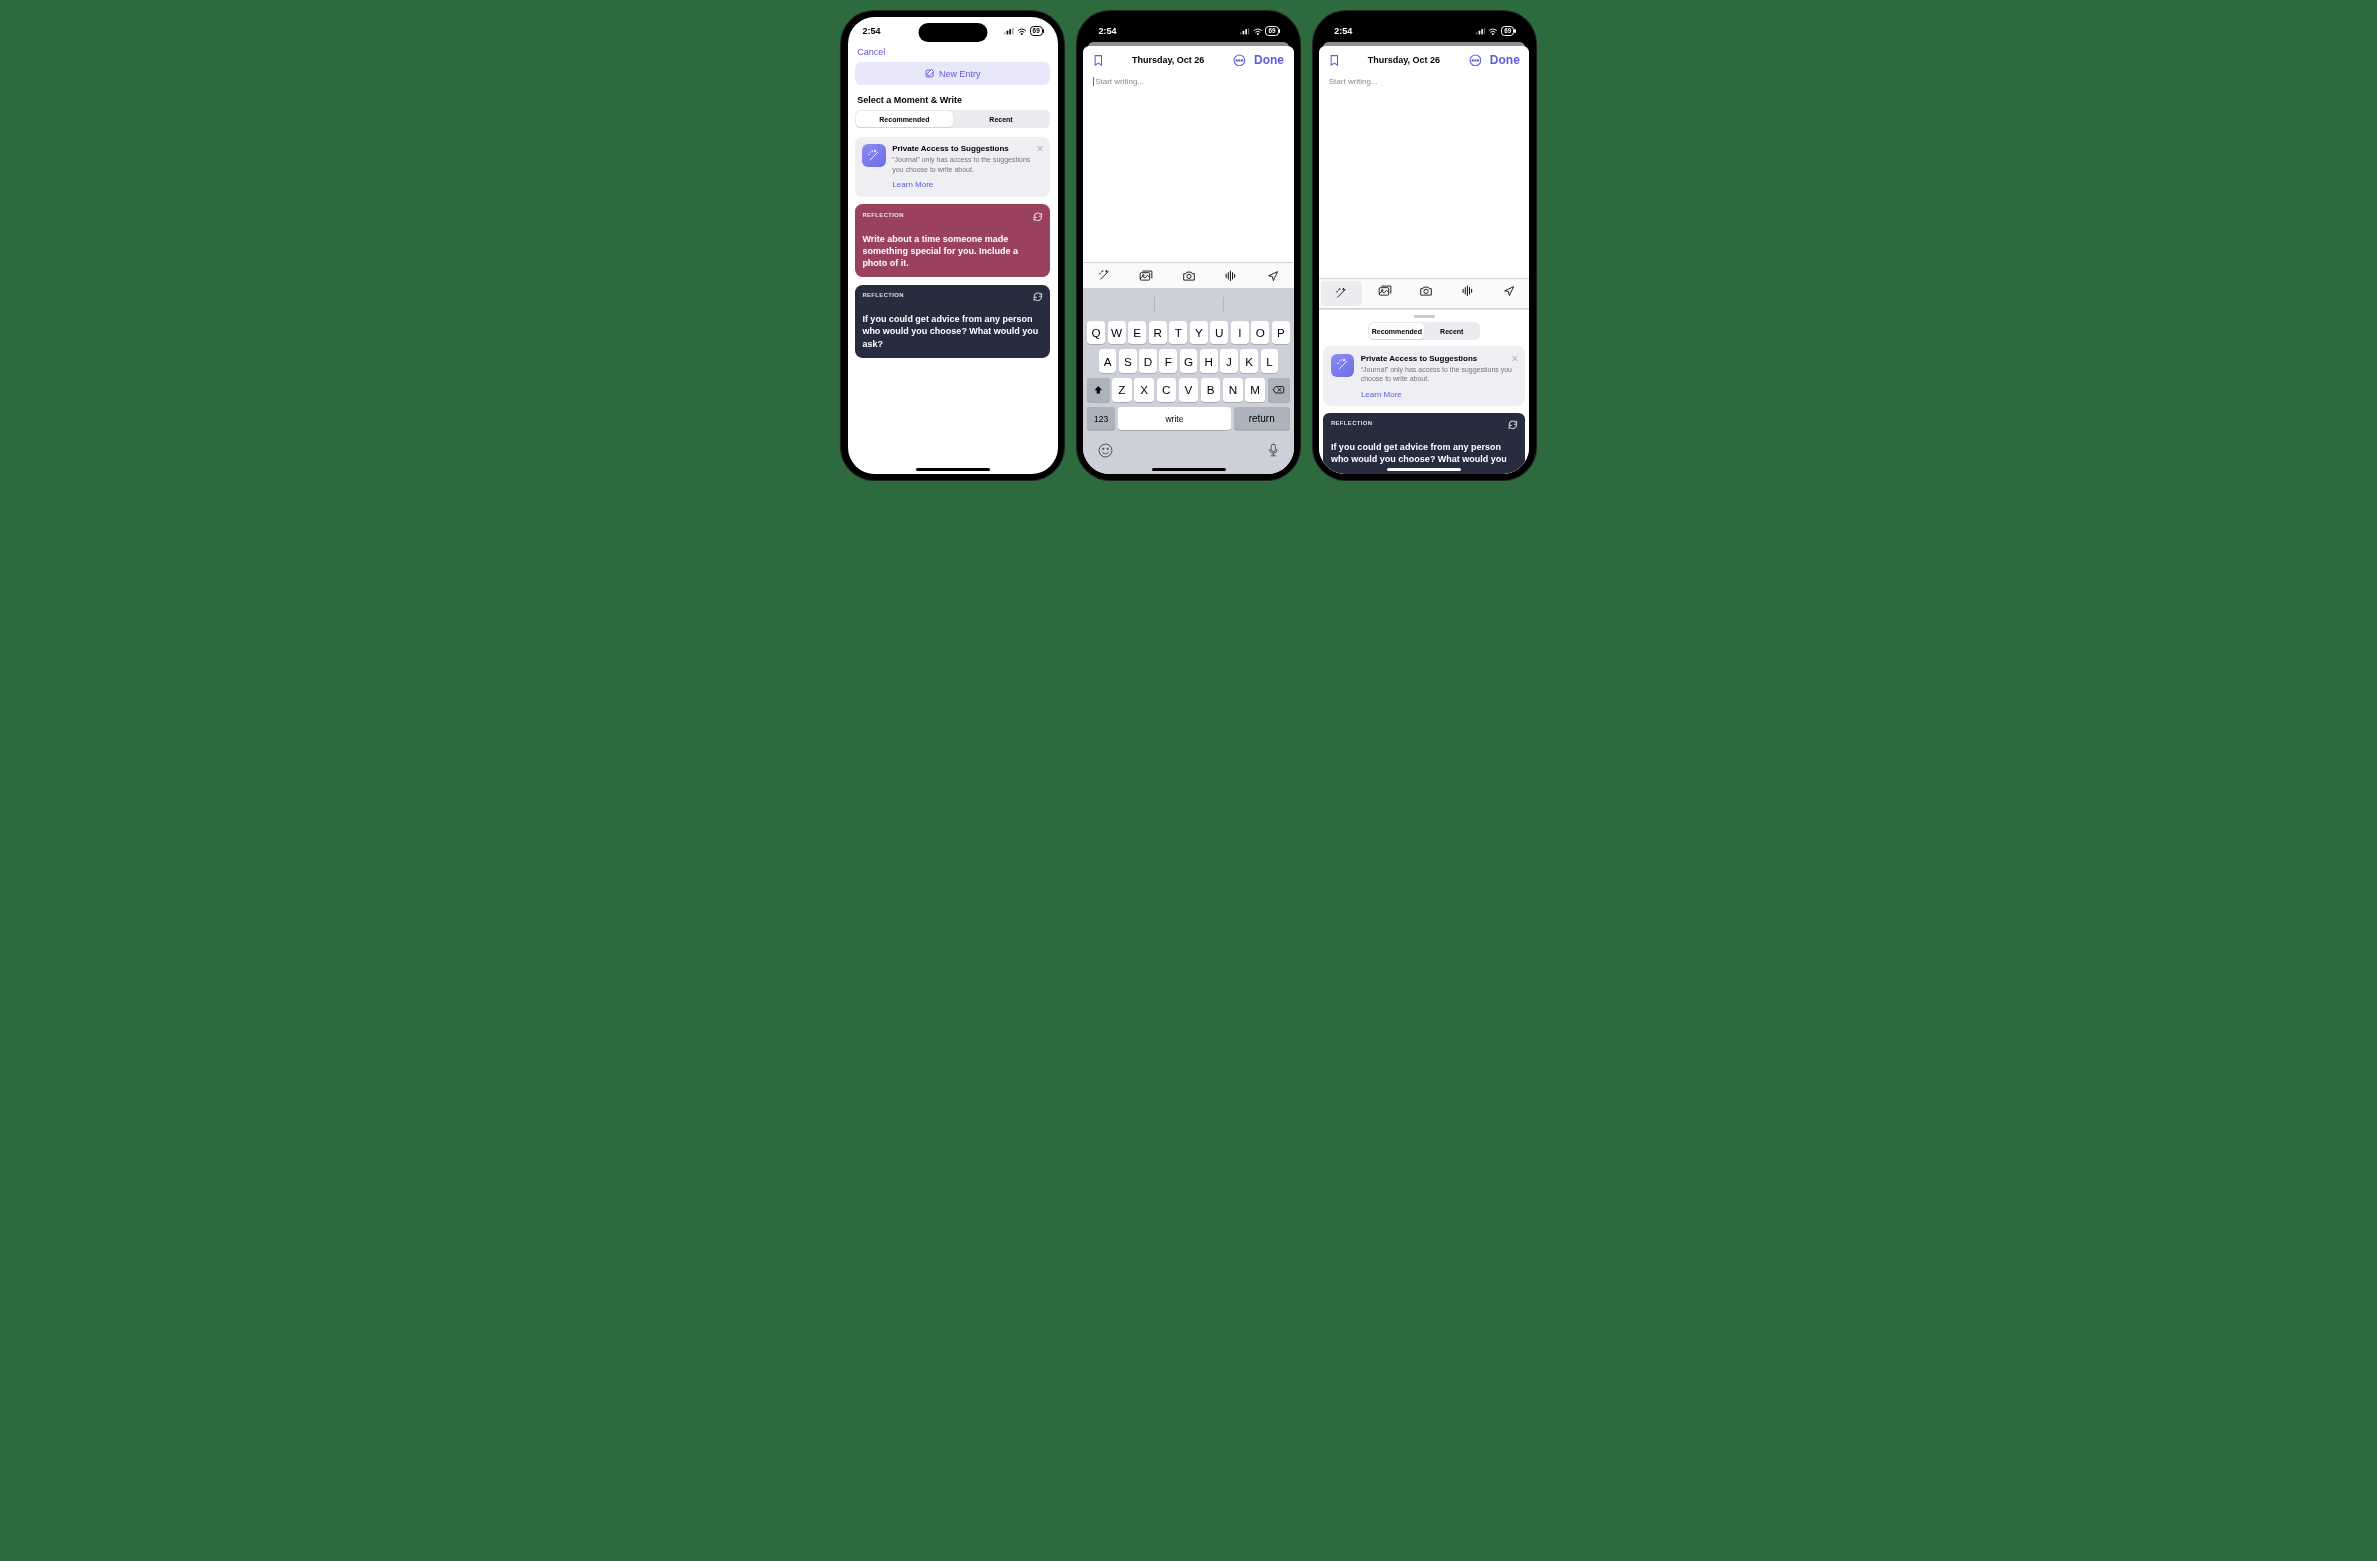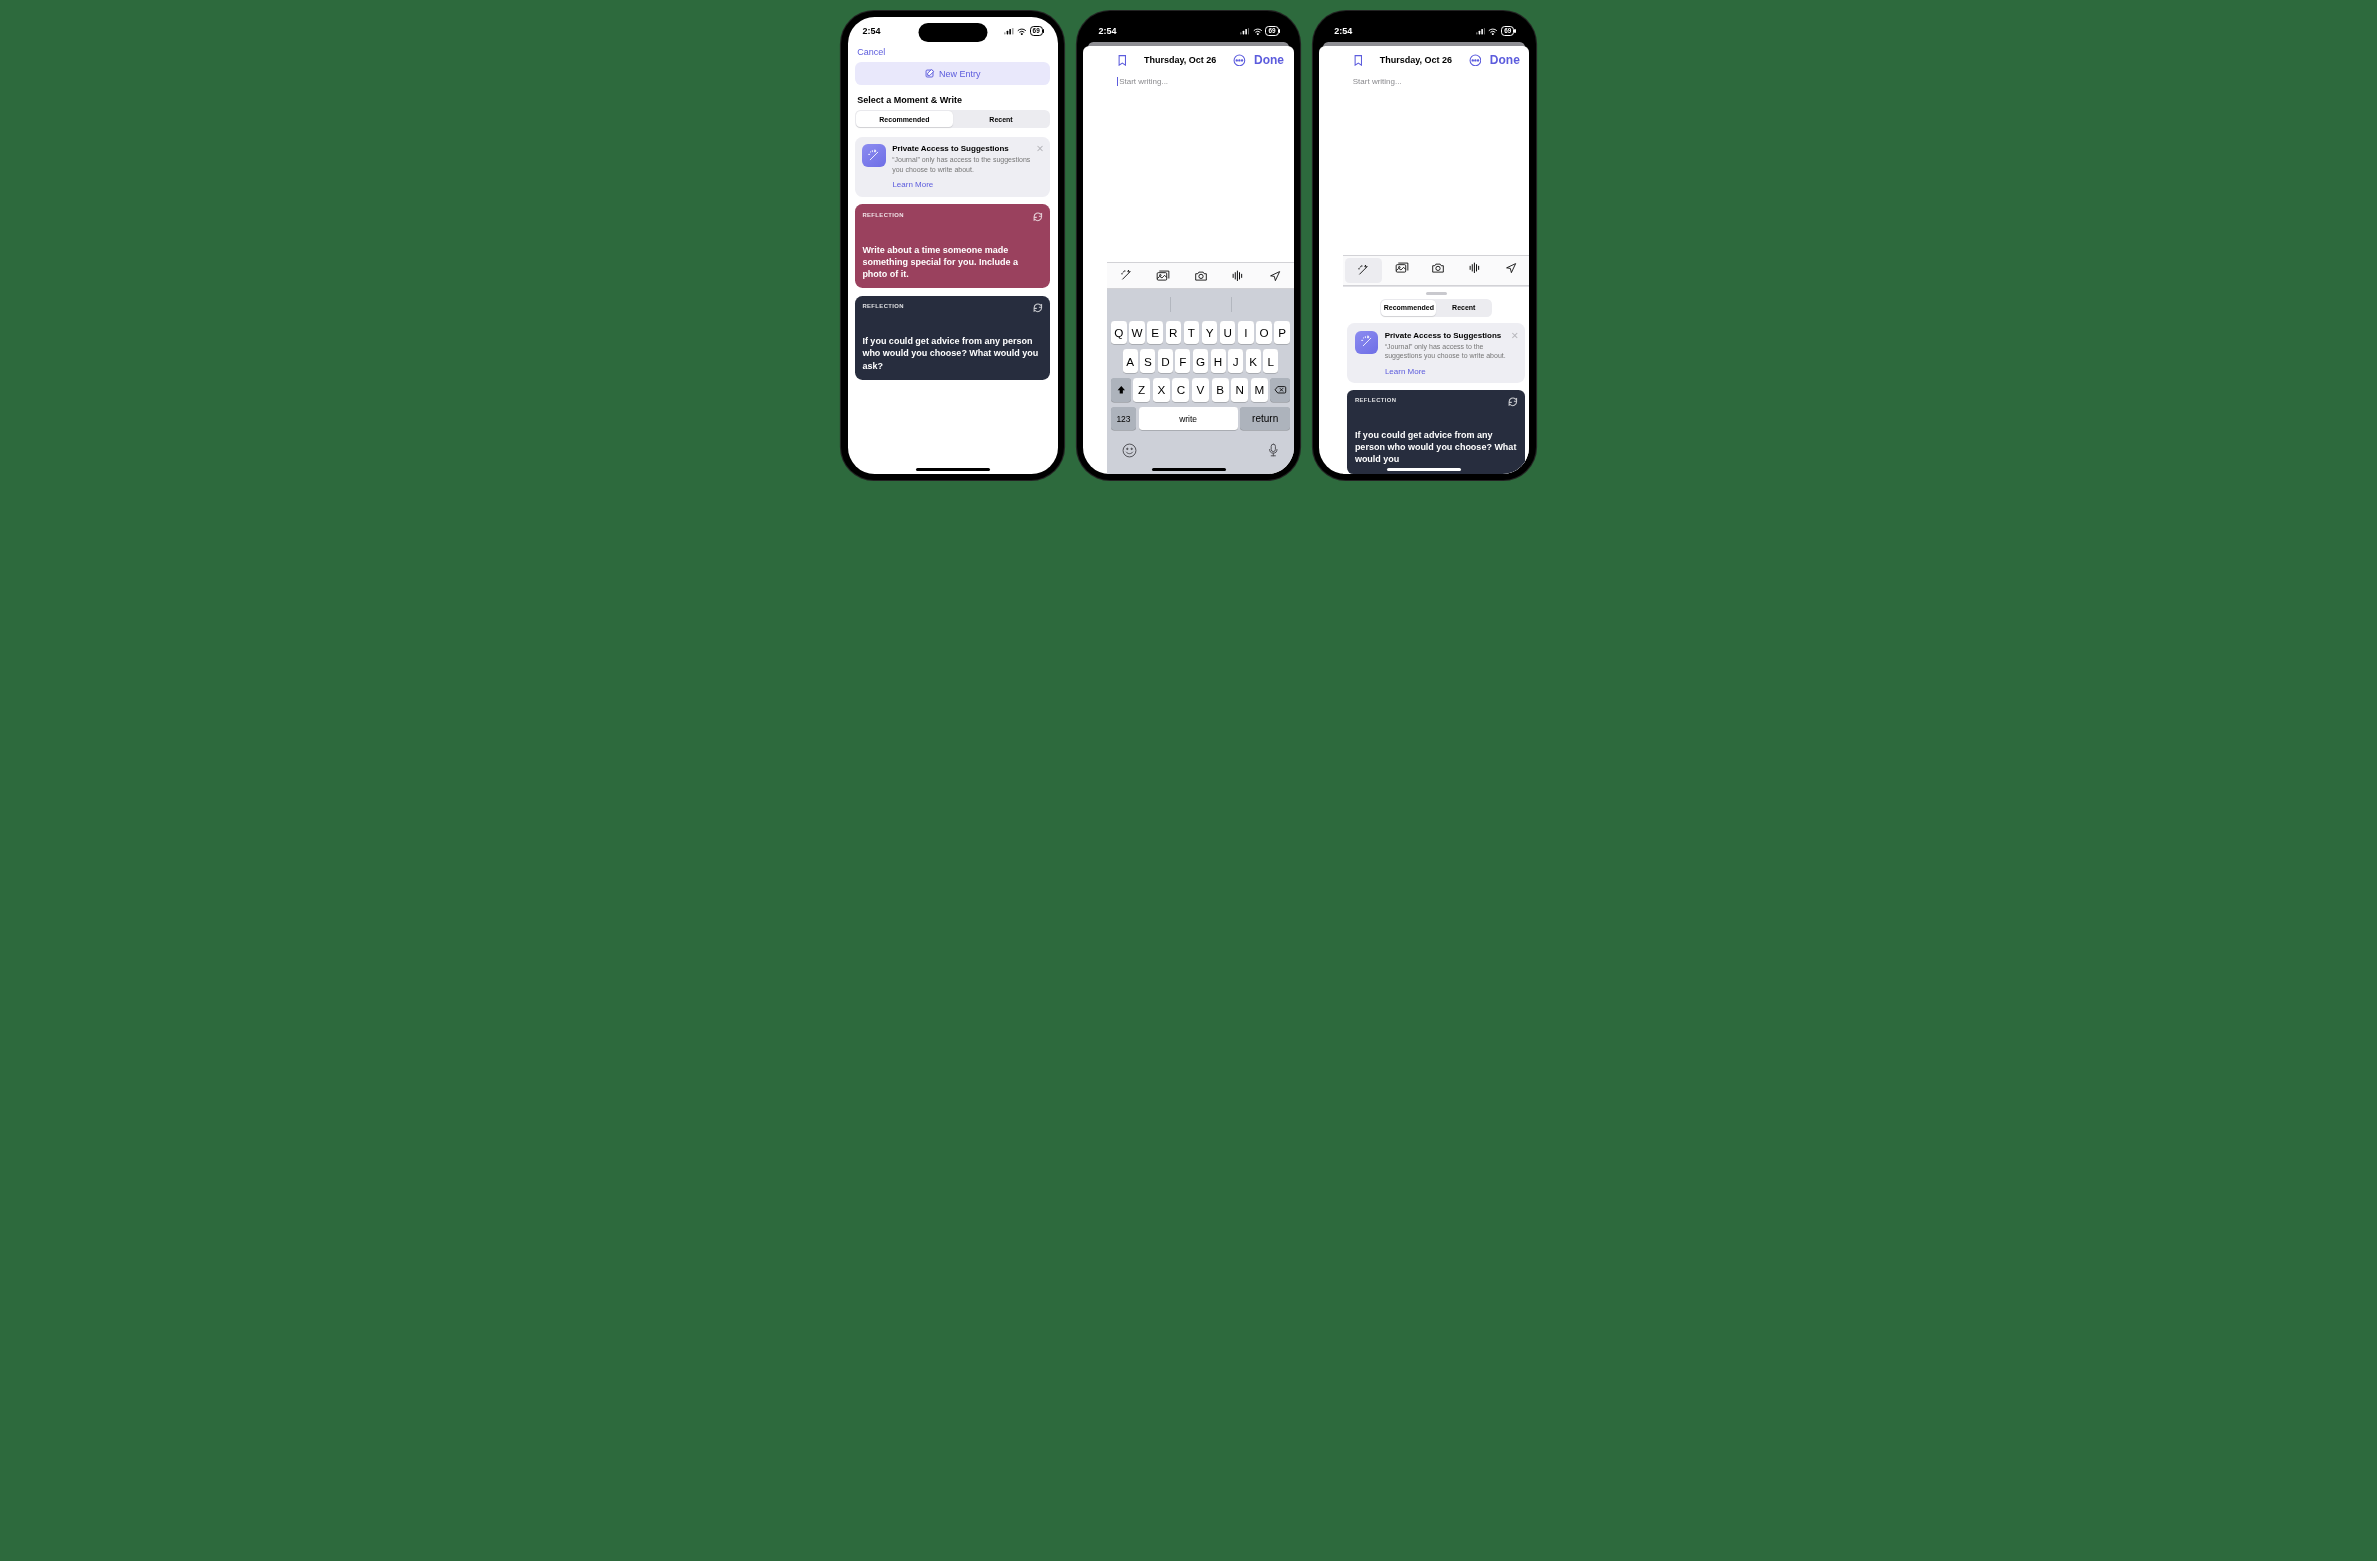--- a/index.html
+++ b/index.html
@@ -38,26 +38,26 @@
   .seg .active{background:#fff;box-shadow:0 0.5px 1.1px rgba(0,0,0,.12);}
   .info-card{margin:0 7.4px 7.4px;background:var(--card-grey);border-radius:7.4px;padding:7.4px 7.4px 7.4px 7.4px;position:relative;}
   .info-row{display:flex;gap:6.4px;}
   .wand{width:23.4px;height:23.4px;border-radius:5.9px;background:linear-gradient(145deg,#8c8cf0,#6e6ee6);display:flex;align-items:center;justify-content:center;flex:0 0 23.4px;}
   .info-text h3{margin:0 0 2.1px;font-size:8px;font-weight:600;}
   .info-text p{margin:0;font-size:7px;color:#777;line-height:1.35;}
   .learn{color:var(--accent);font-size:8px;font-weight:500;margin-top:6.4px;margin-left:30px;}
   .close-x{position:absolute;top:6.4px;right:6.4px;color:#b6b6bb;font-size:9.6px;}
   .ref-card{margin:0 7.4px 7.4px;border-radius:7.4px;padding:7.4px 7.4px 8.5px;color:#fff;position:relative;}
   .ref-tag{font-size:5.9px;letter-spacing:0.4px;font-weight:600;opacity:.85;}
-  .ref-body{font-size:9px;font-weight:600;line-height:1.35;margin-top:26px;}
+  .ref-body{font-size:9px;font-weight:600;line-height:1.35;margin-top:15px;}
   .refresh{position:absolute;top:6.4px;right:6.4px;opacity:.75;}
   .home-ind{position:absolute;bottom:3.2px;left:50%;transform:translateX(-50%);width:74px;height:2.7px;border-radius:2.1px;background:#000;}
   .phone.dark .home-ind{background:#fff;}
   .sheet-peek{background:#8e8e93;height:6.4px;border-radius:5.3px 5.3px 0 0;margin:0 4.3px -2.1px;}
-  .sheet{flex:1;background:#fff;margin-top:-1.1px;border-radius:6.4px 6.4px 0 0;display:flex;flex-direction:column;overflow:hidden;padding-left:24px;}
+  .sheet{flex:1;background:#fff;margin-top:-1.1px;border-radius:6.4px 6.4px 0 0;display:flex;flex-direction:column;overflow:hidden;}
   .entry-top{display:flex;align-items:center;justify-content:space-between;padding:7.4px 9.6px;}
   .entry-title{font-size:9px;font-weight:700;}
   .done{color:var(--accent);font-size:12px;font-weight:600;}
   .bookmark{color:var(--accent);}
   .more{color:var(--accent);
   }
   .editor{flex:1;padding:2.1px 9.6px;font-size:8px;color:var(--muted);}
   .cursor{display:inline-block;width:1.1px;height:9.6px;background:var(--accent);vertical-align:middle;margin-right:1.1px;}
   .tool-row{display:flex;border-top:0.5px solid #d2d2d6;border-bottom:0.5px solid #d2d2d6;background:#fafafb;}
   .tool-row>div{flex:1;display:flex;align-items:center;justify-content:center;height:24.5px;}

